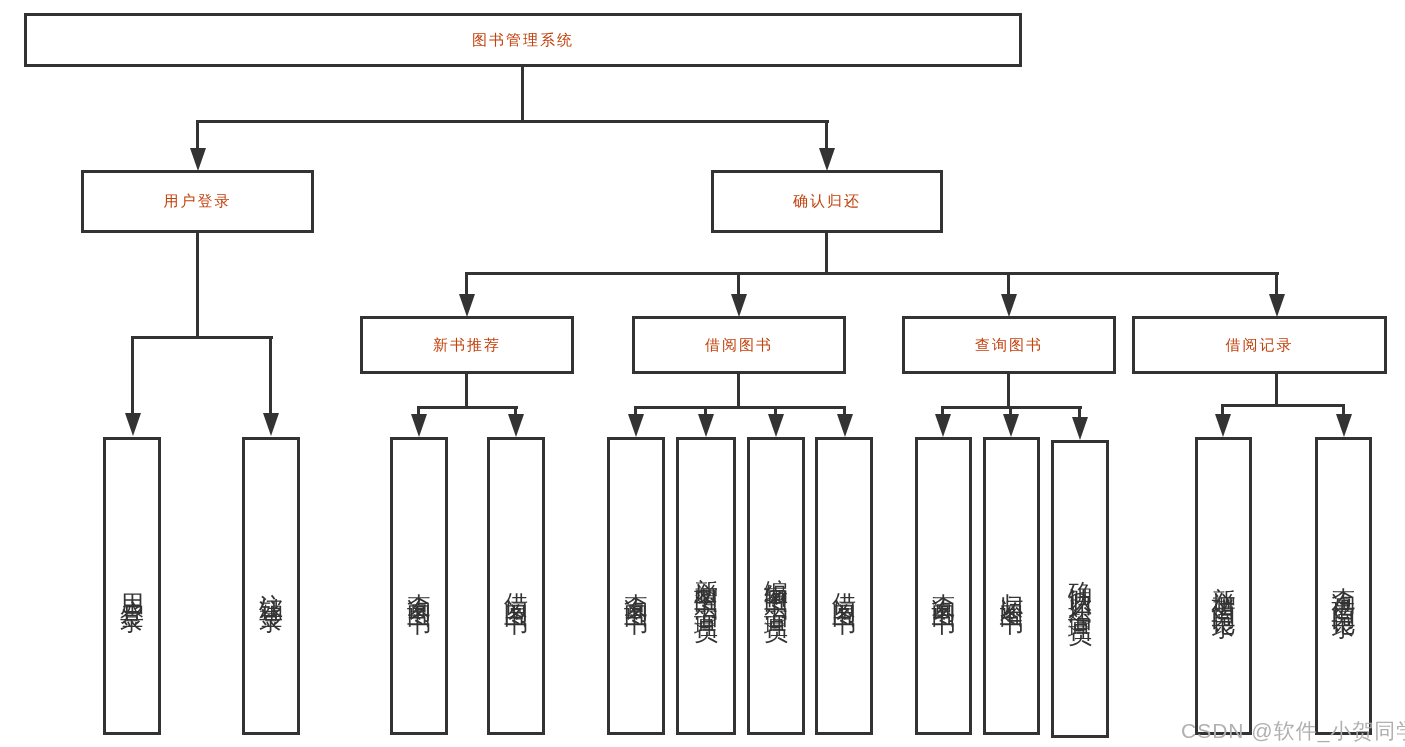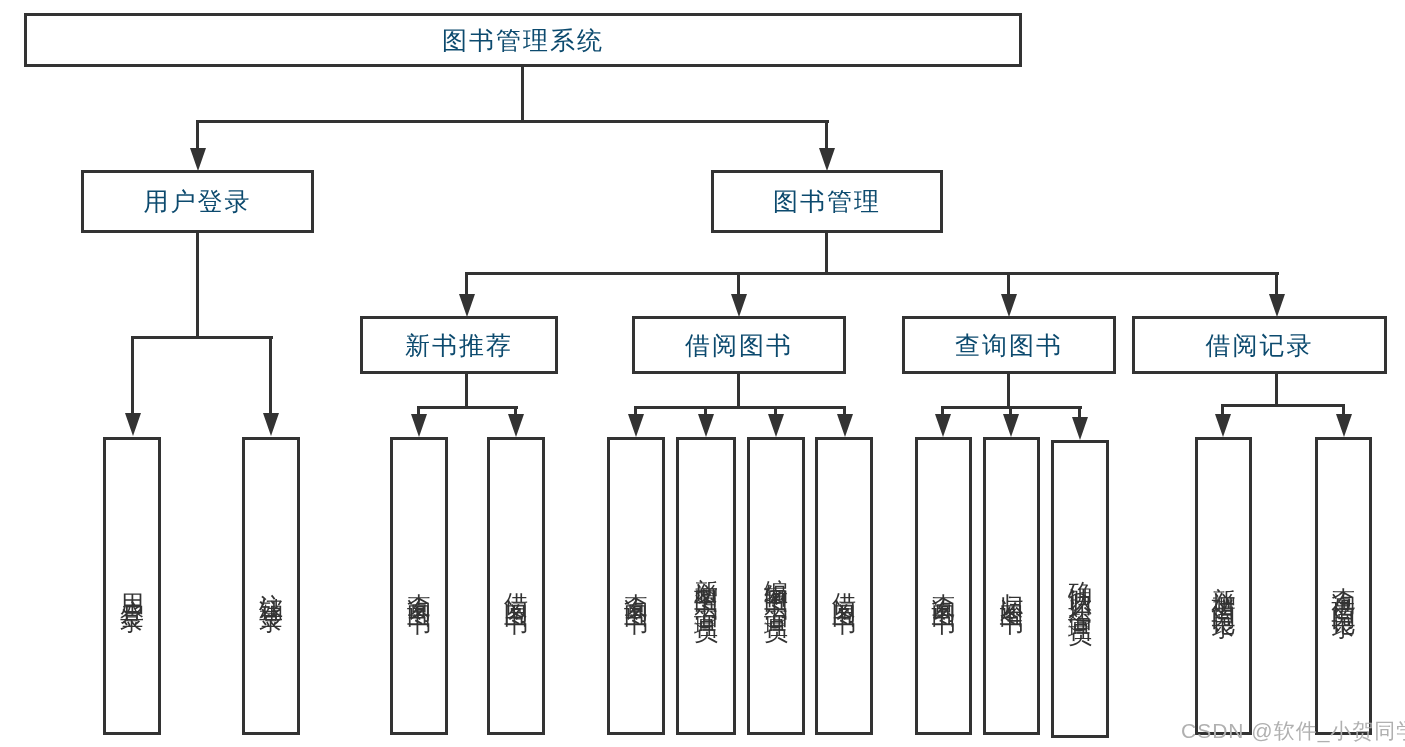--- a/index.html
+++ b/index.html
@@ -8,21 +8,21 @@
     background:#ffffff;
     font-family:"Liberation Sans", sans-serif;
   }
   .box{
     position:absolute;box-sizing:border-box;
     border:3px solid #333;background:#fff;
     display:flex;align-items:center;justify-content:center;
     z-index:2;
   }
   .hlabel{
-    font-size:25px;color:#0c4a6e;letter-spacing:2px;white-space:nowrap;
+    font-size:15px;color:#c2410c;letter-spacing:2px;white-space:nowrap;
   }
   .vlabel{
     writing-mode:vertical-rl;text-orientation:mixed;
     font-size:24px;color:#333;letter-spacing:6px;line-height:1;
     white-space:nowrap;
   }
   .line{position:absolute;background:#333;z-index:1;}
   .tri{
     position:absolute;width:0;height:0;z-index:1;
     border-left:8px solid transparent;border-right:8px solid transparent;
@@ -37,24 +37,24 @@
 <body>
 
 <div class="box" style="left:24px;top:13px;width:998px;height:54px">
   <span class="hlabel">图书管理系统</span>
 </div>
 
 <div class="box" style="left:81px;top:170px;width:233px;height:63px">
   <span class="hlabel">用户登录</span>
 </div>
 <div class="box" style="left:711px;top:170px;width:232px;height:63px">
-  <span class="hlabel">图书管理</span>
+  <span class="hlabel">确认归还</span>
 </div>
 
-<div class="box" style="left:360px;top:316px;width:198px;height:58px">
+<div class="box" style="left:360px;top:316px;width:214px;height:58px">
   <span class="hlabel">新书推荐</span>
 </div>
 <div class="box" style="left:632px;top:316px;width:214px;height:58px">
   <span class="hlabel">借阅图书</span>
 </div>
 <div class="box" style="left:902px;top:316px;width:214px;height:58px">
   <span class="hlabel">查询图书</span>
 </div>
 <div class="box" style="left:1132px;top:316px;width:255px;height:58px">
   <span class="hlabel">借阅记录</span>

